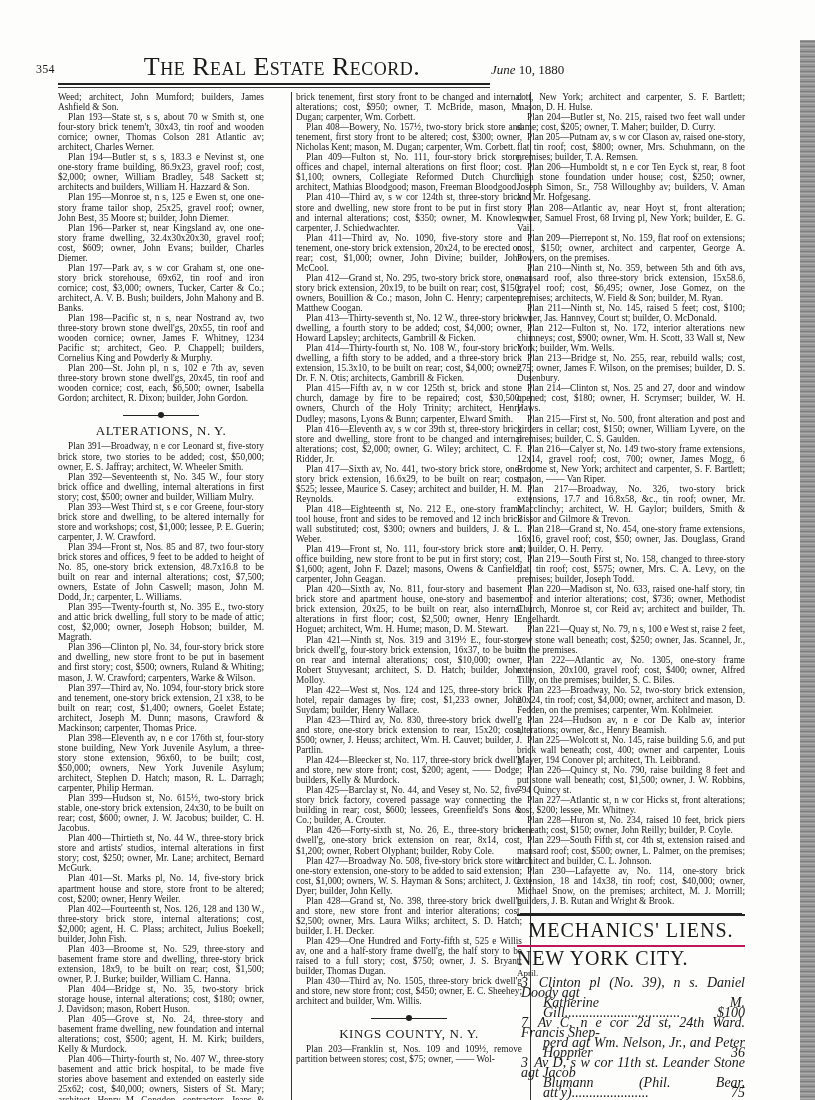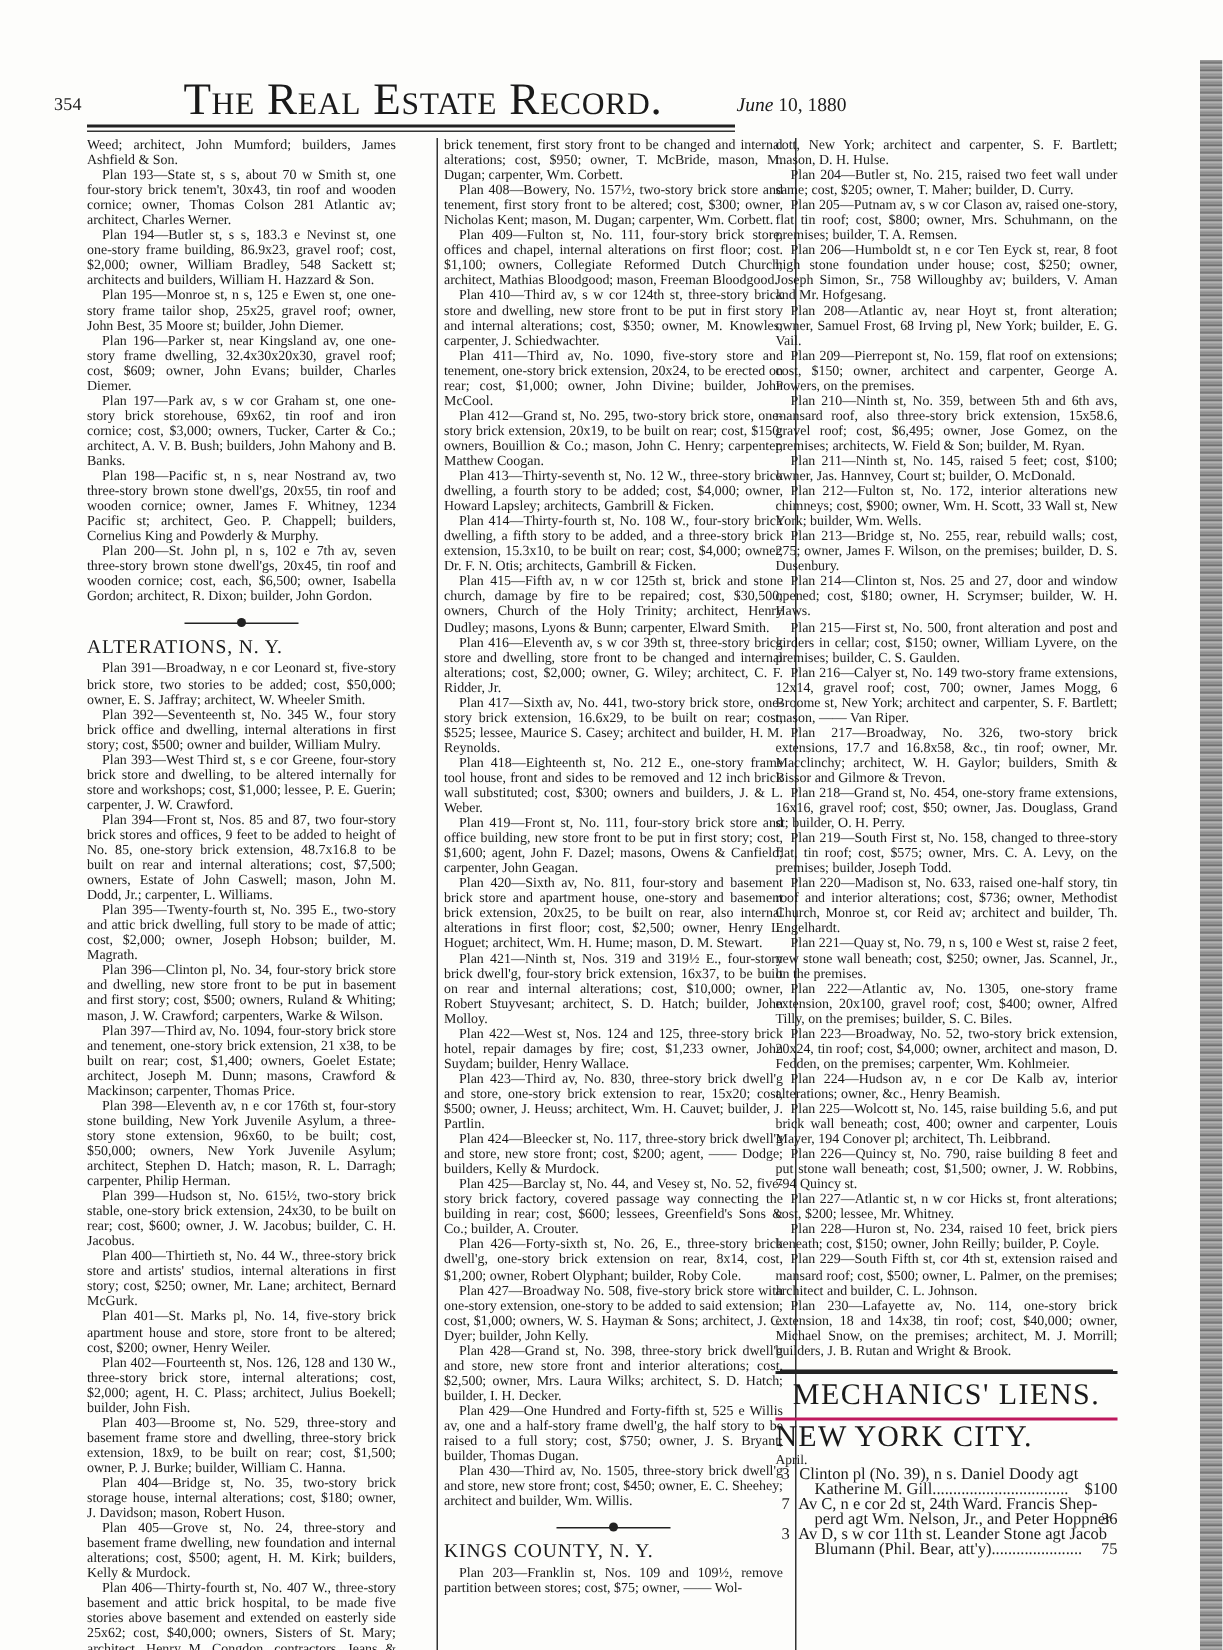--- a/index.html
+++ b/index.html
@@ -13,52 +13,52 @@
   .binding {
     position: absolute; left: 800px; top: 0; width: 15px; height: 1100px;
     background: repeating-linear-gradient(0deg, #8d8d8d 0px, #b8b8b8 2px, #6f6f6f 3px, #a5a5a5 5px);
   }
   .masthead {
     position: absolute; left: 36px; top: 14px; width: 454px; height: 26px;
   }
   .page-number { position: absolute; left: 0; top: 8px; font-size: 12px; letter-spacing: 0.2px; }
   .masthead-title {
     position: absolute; left: 0; width: 492px; top: 0; text-align: center;
-    font-size: 30px; font-variant: small-caps; letter-spacing: 0.5px; line-height: 26px;
+    font-size: 26px; font-variant: small-caps; letter-spacing: 0.5px; line-height: 26px;
   }
   .masthead-date { position: absolute; left: 455px; top: 8px; width: 75px; font-size: 13px; white-space: nowrap; }
   .masthead-date i { font-style: italic; }
   .rule-top { position: absolute; left: 58px; width: 432px; top: 43px; height: 0; border-top: 2px solid #222; }
   .rule-top2 { position: absolute; left: 58px; width: 432px; top: 47px; height: 0; border-top: 1px solid #333; }
   .col {
     position: absolute; top: 52px; font-size: 9.3px; line-height: 10.05px;
     text-align: justify; hyphens: manual;
   }
   .col-1 { left: 58px; width: 206px; }
   .col-2 { left: 296px; width: 226px; }
   .col-3 { left: 517px; width: 228px; }
   .vrule { position: absolute; top: 52px; width: 0; border-left: 1px solid #333; }
   .vrule-1 { left: 291px; height: 1038px; }
   .vrule-2 { left: 530px; height: 1038px; }
   .para { margin: 0; text-indent: 10px; }
   .para.cont { text-indent: 0; }
   .section-head {
-    font-size: 13px; letter-spacing: 0.6px; margin: 4px 0 3px 0; line-height: 14px;
+    text-align: center; font-size: 13px; letter-spacing: 0.6px; margin: 4px 0 3px 0; line-height: 14px;
   }
   .ornament { text-align: center; margin: 9px 0 6px 0; height: 6px; position: relative; }
   .ornament .line { position: absolute; left: 50%; top: 3px; width: 76px; margin-left: -38px; border-top: 1px solid #222; }
   .ornament .dot { position: absolute; left: 50%; top: 0; width: 6px; height: 6px; margin-left: -3px; background: #222; border-radius: 50%; }
   .liens-title {
     font-size: 20px; letter-spacing: 1px; text-align: center; line-height: 22px;
     border-top: 2px solid #222; border-bottom: 2px solid #be185d; padding: 3px 0 4px 0; margin-top: 8px;
     box-shadow: 0 -4px 0 -3px #222;
   }
   .liens-sub { text-align: left; font-size: 20px; letter-spacing: 0.8px; margin: 3px 0 0 0; line-height: 16px; font-family: Liberation Serif, serif; }
   .liens-month { font-size: 9px; margin-top: 2px; }
-  .lien-row { font-size: 11px; line-height: 10.05px; padding-left: 4px; position: relative; }
+  .lien-row { font-size: 14px; line-height: 10.05px; padding-left: 4px; position: relative; font-style: italic; }
   .lien-row .ln1 { display: block; }
   .lien-row .ln2 { display: block; padding-left: 22px; }
   .lien-row .amount { position: absolute; right: 0; bottom: 0; }
   .lien-row .day { display: inline-block; width: 9px; }
 </style>
 </head>
 <body>
 
 <div class="page">
 

